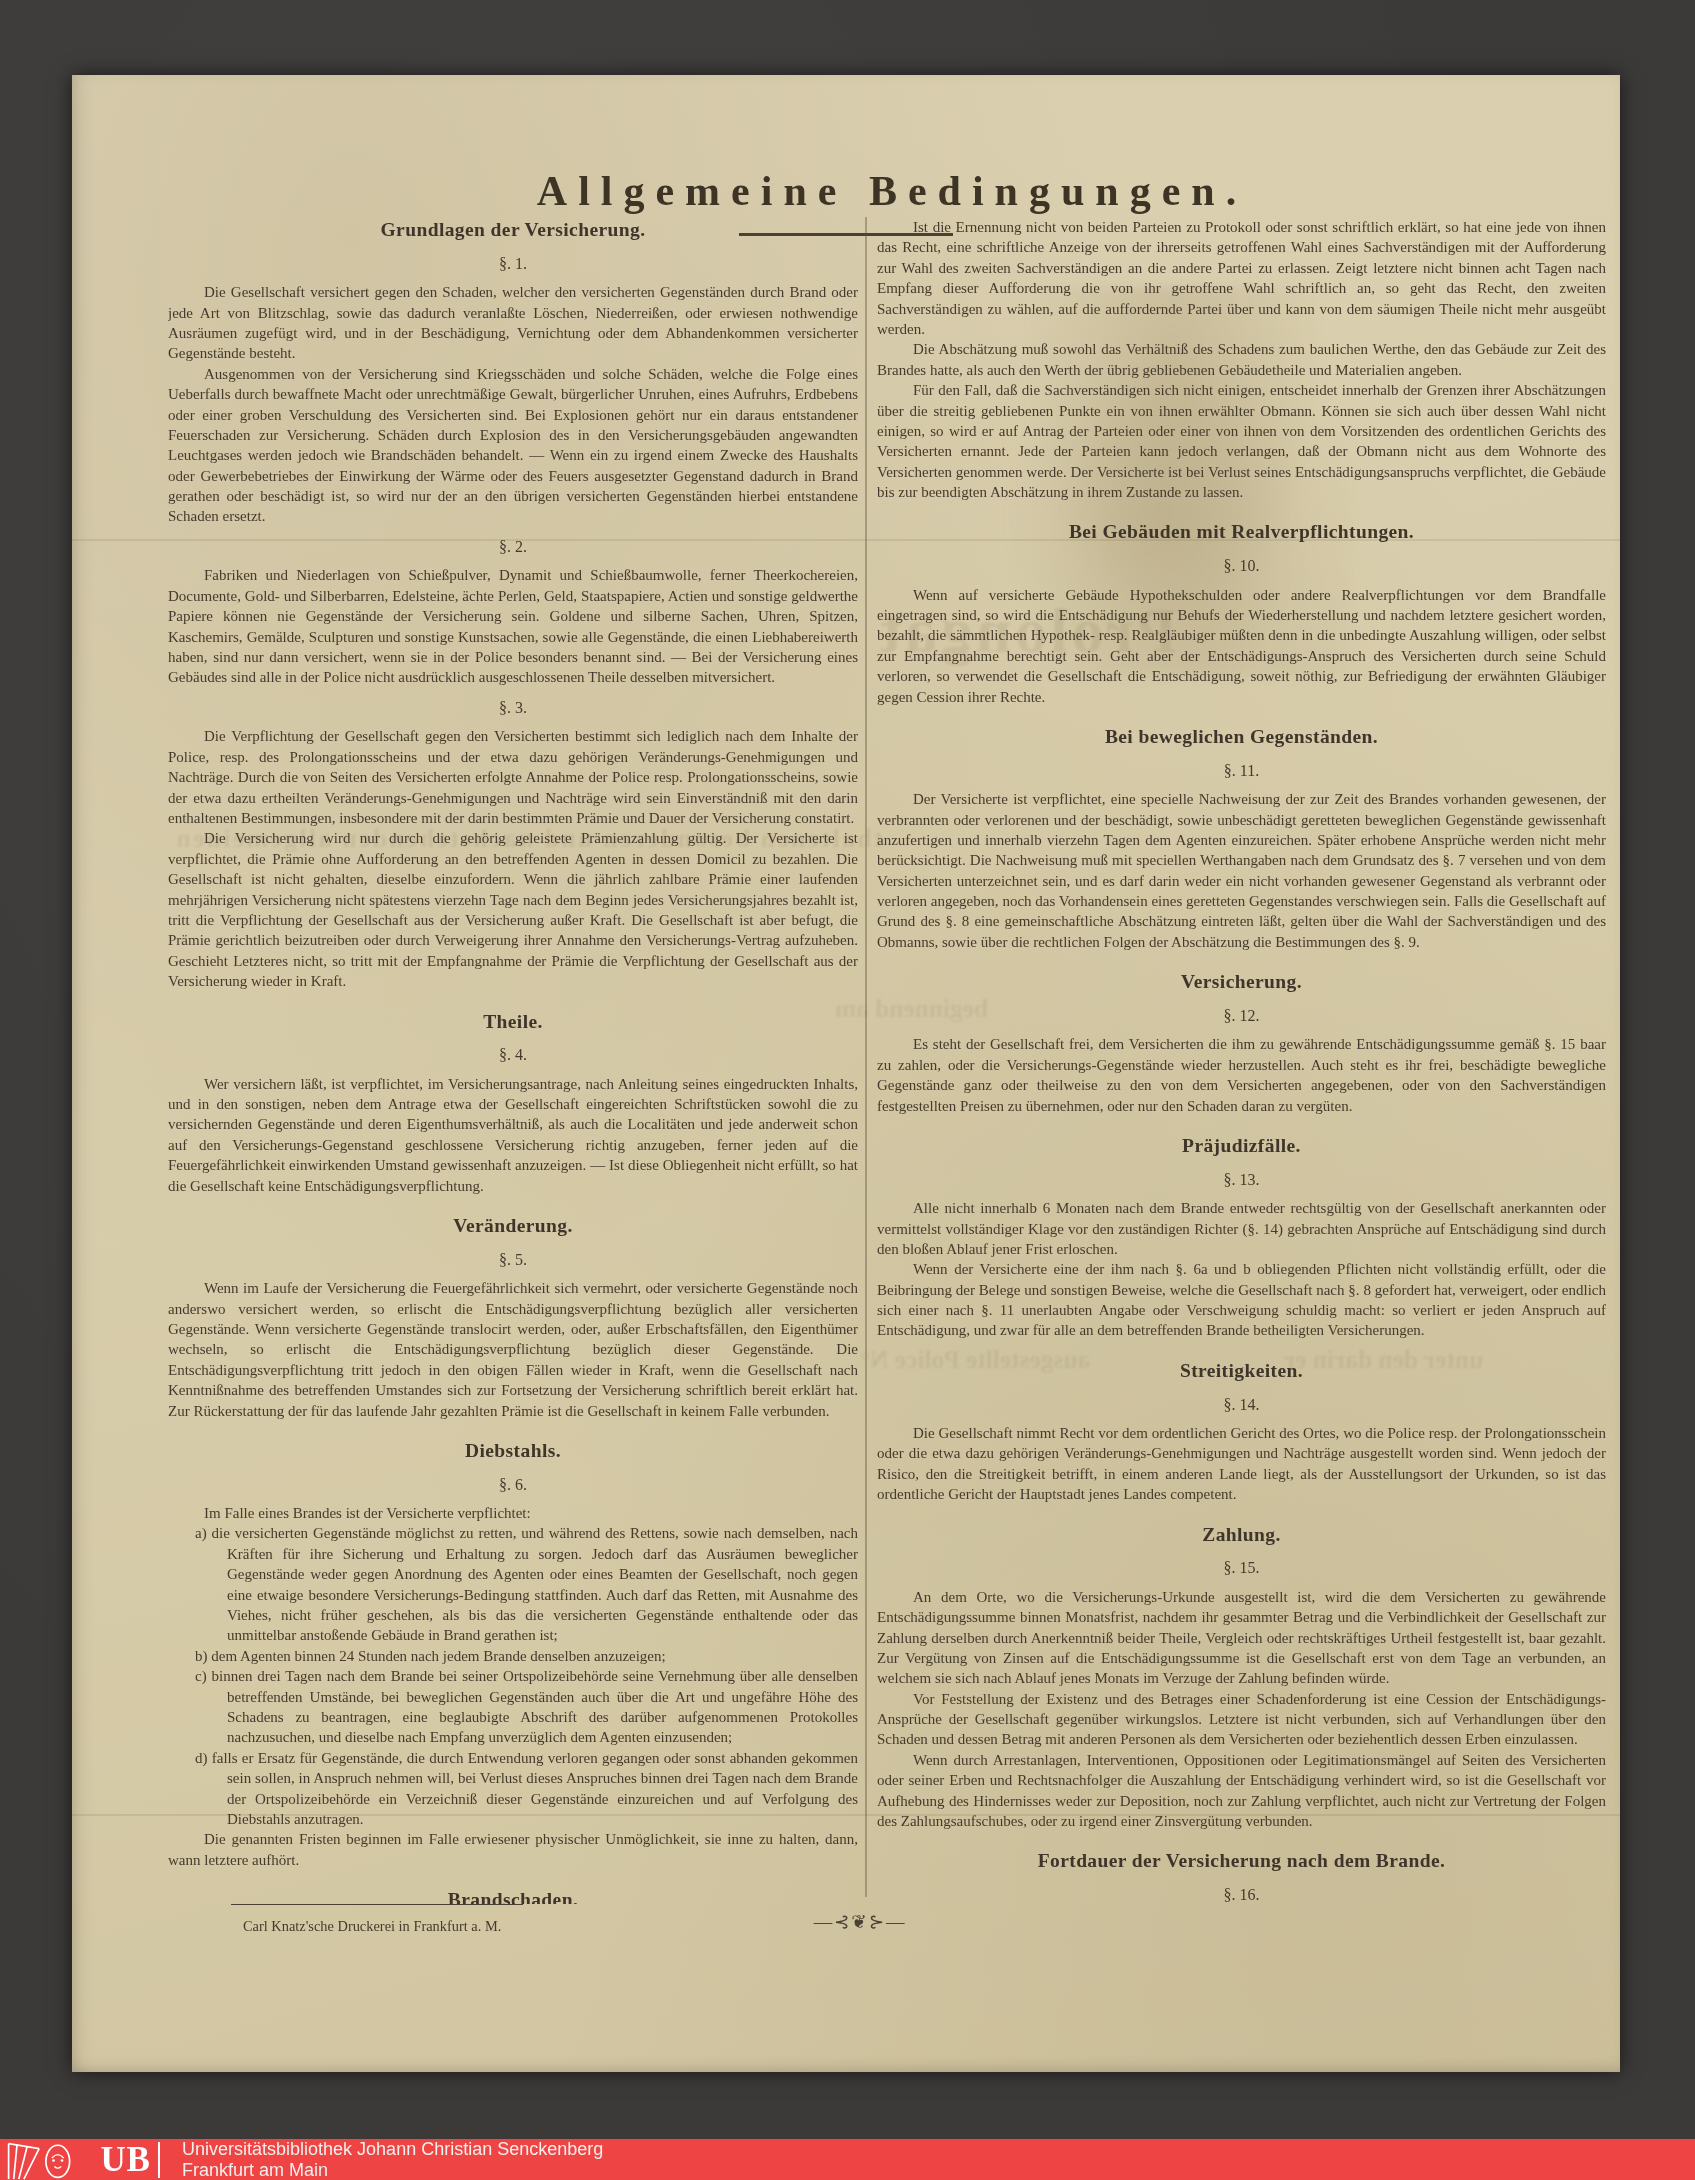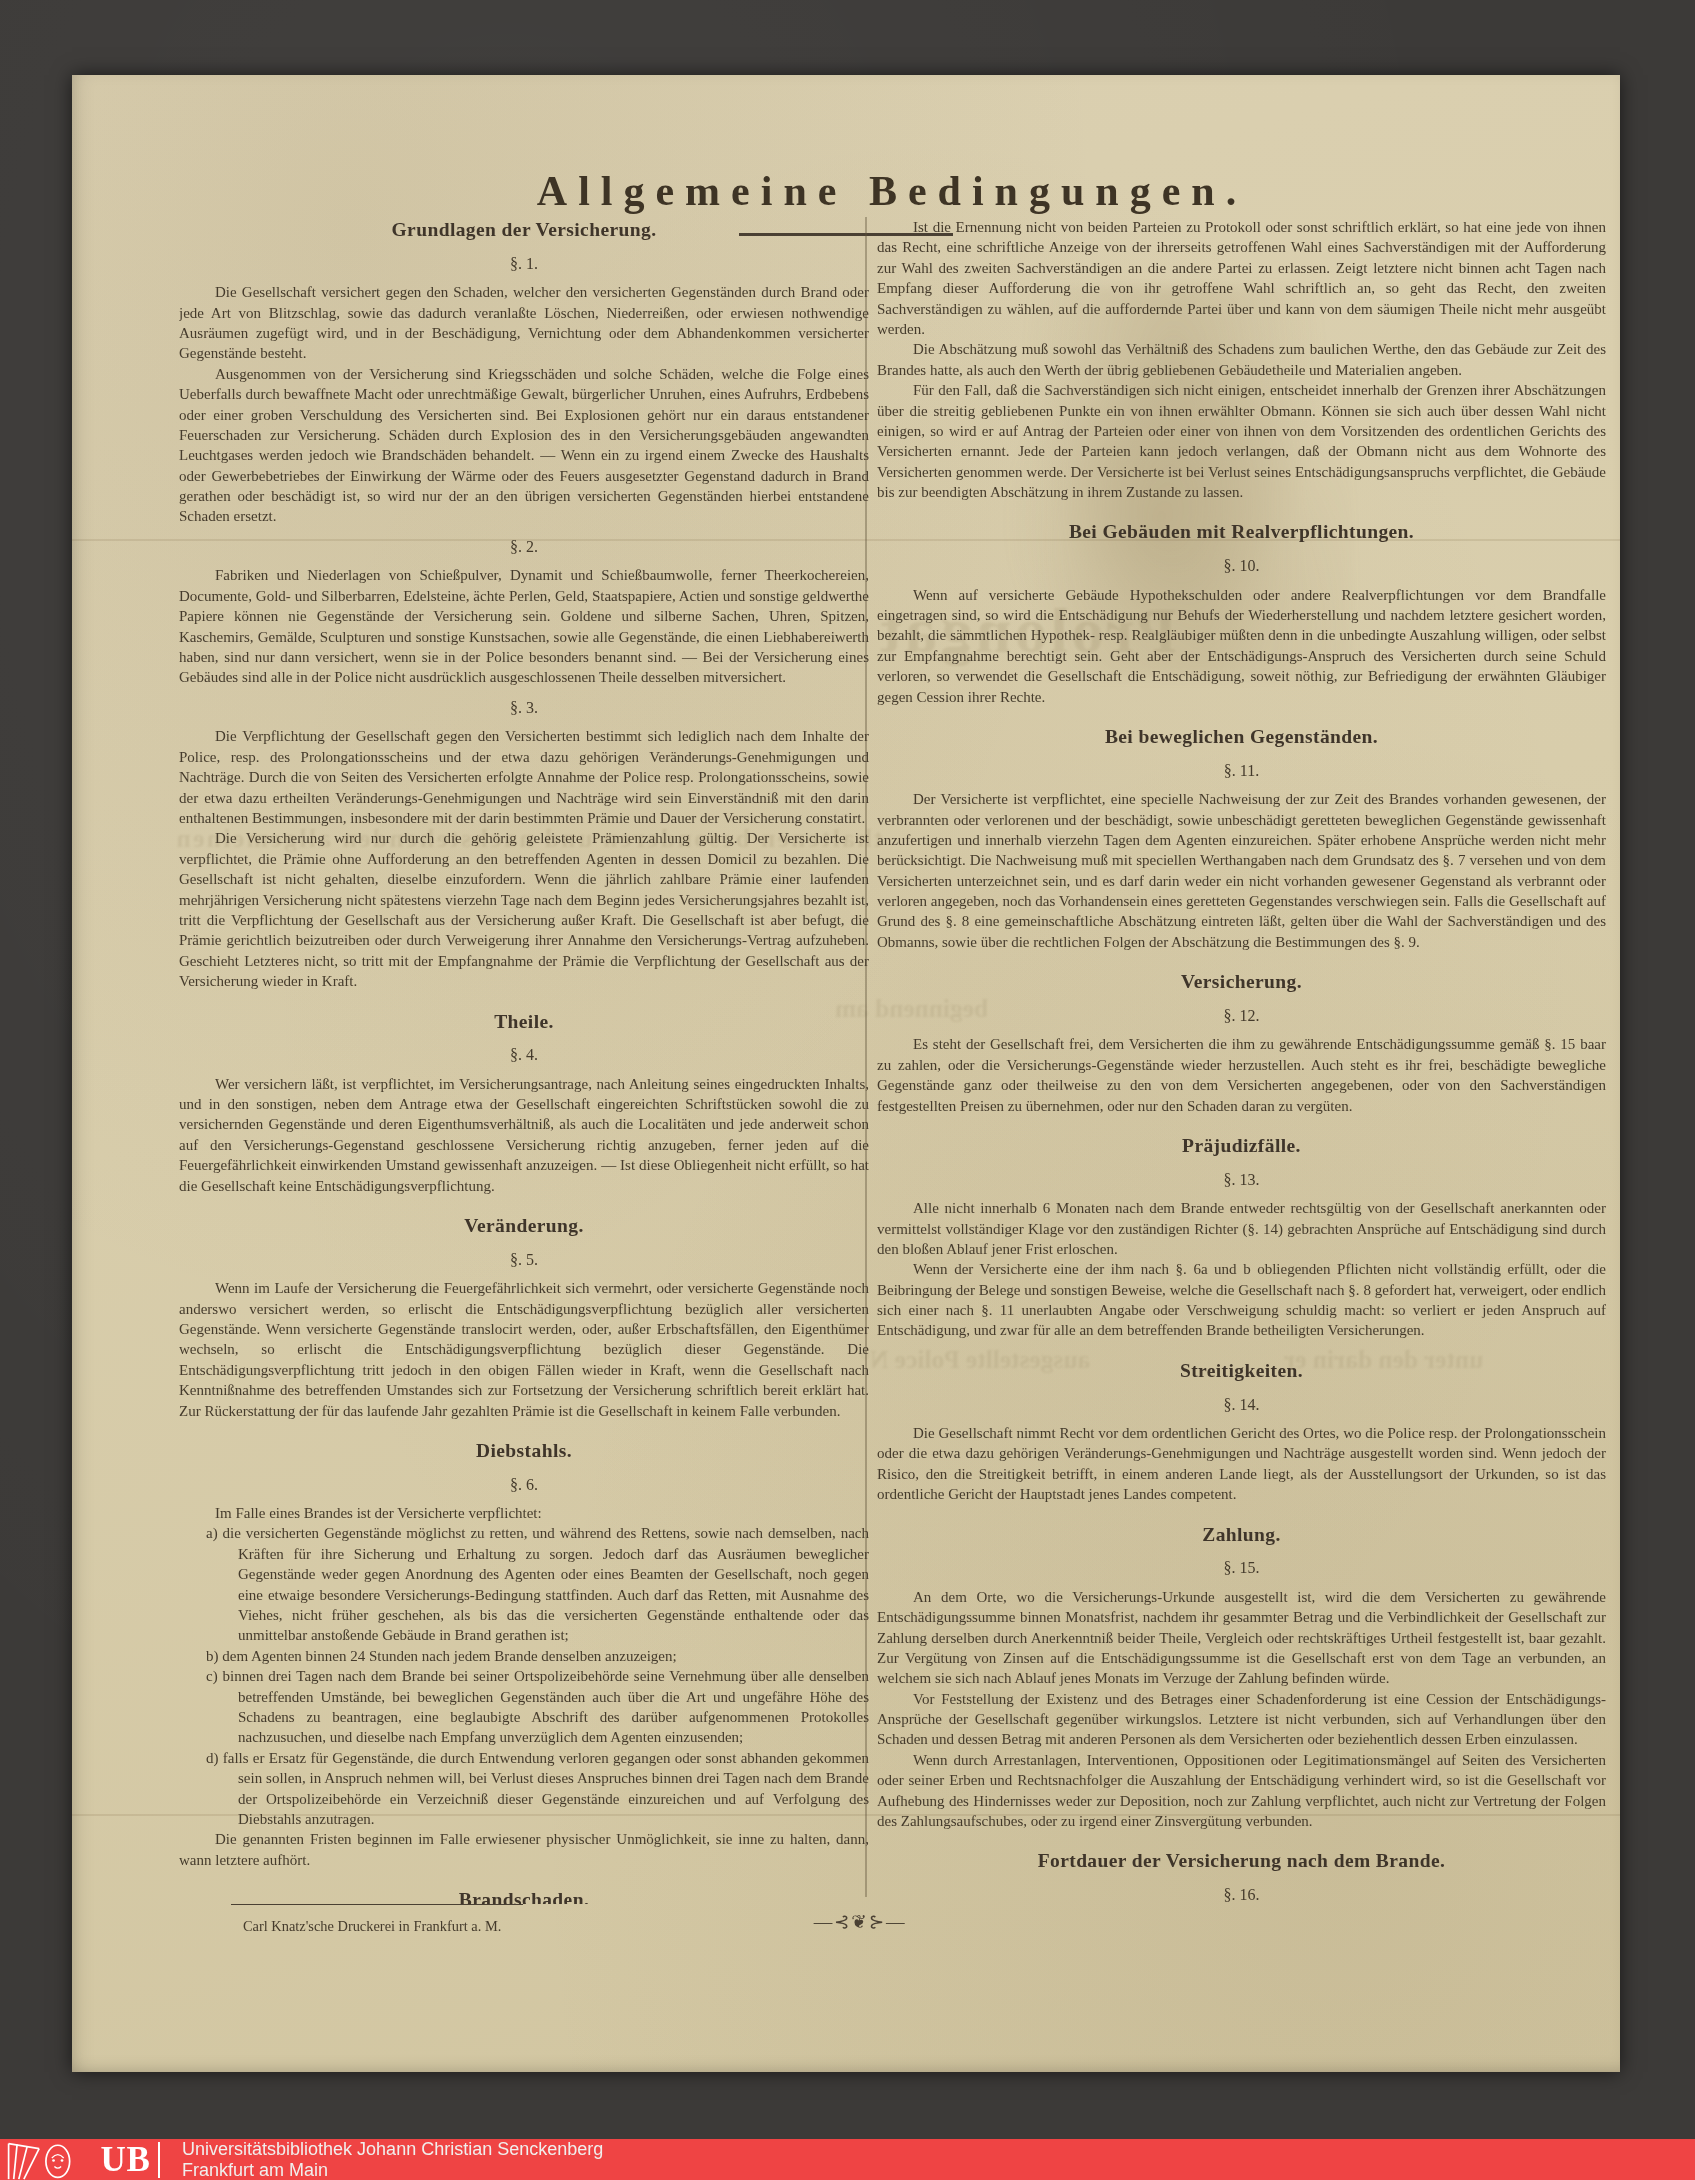--- a/index.html
+++ b/index.html
@@ -23,21 +23,21 @@
   }
   .crease { position:absolute; left:0; width:100%; height:1.7px; background:rgba(110,92,60,.14); }
   .doc-title {
     position:absolute; left:97px; top:92px; width:1446px;
     text-align:center; font-size:42px; font-weight:bold; letter-spacing:11px;
     color:#3e3425;
   }
   .title-rule { position:absolute; left:0; right:0; margin:0 auto; top:158px; width:214px; height:2.5px; background:#4a4033; }
   .divider { position:absolute; left:793px; top:142px; width:1.7px; height:1680px; background:rgba(95,82,58,.40); }
   .col { position:absolute; top:142px; font-size:15px; line-height:1.36; text-align:justify; overflow:hidden; height:1687px; }
-  .col-left  { left:107px; width:690px; }
+  .col-left  { left:96px; width:690px; }
   .col-right { left:805px; width:729px; }
   .sec { margin:17px 0 1.7px; font-size:19.5px; font-weight:bold; text-align:center; letter-spacing:0.4px; color:#3f352a; }
   .sec.first { margin-top:0; }
   .sub { margin:6.8px 0 0; font-size:15.3px; font-weight:bold; text-align:center; letter-spacing:6px; }
   .num { margin:9.3px 0 7.6px; font-size:16px; text-align:center; }
   p.body { margin:0; text-indent:36px; }
   p.intro { margin:0; text-indent:36px; }
   .item { margin:0; padding-left:59px; text-indent:-32px; }
   .printer {
     position:absolute; left:159px; top:1829px; font-size:14.4px;

